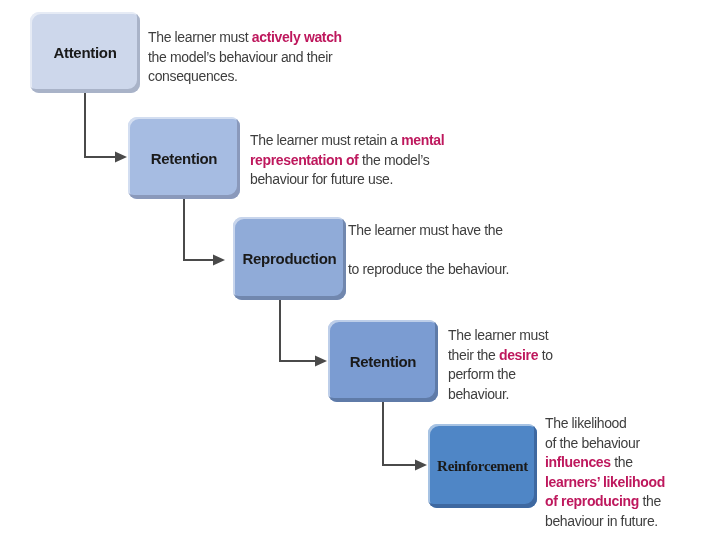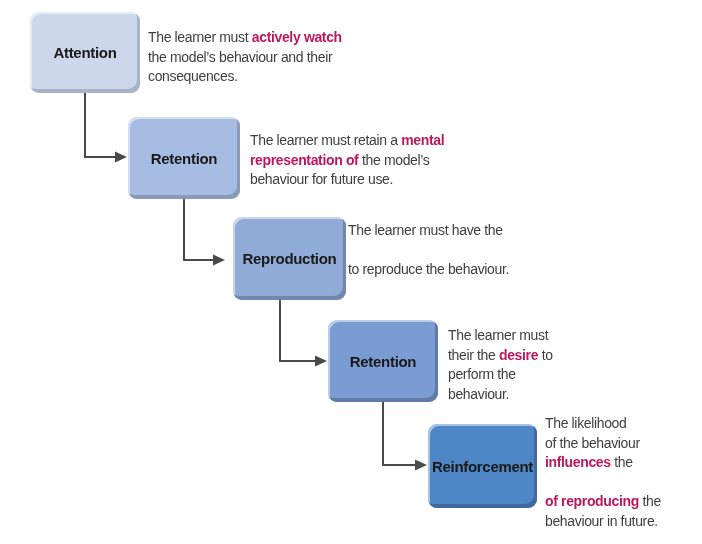--- a/index.html
+++ b/index.html
@@ -48,21 +48,21 @@
     letter-spacing: -0.35px;
     color: var(--text-color, #3e3e3e);
     white-space: nowrap;
   }
   .desc b { color: #be185d; font-weight: bold; }
 
   .pos1 { left: 30px;  top: 12px;  width: 110px; height: 81px; }
   .pos2 { left: 128px; top: 117px; width: 112px; height: 82px; }
   .pos3 { left: 233px; top: 217px; width: 113px; height: 83px; }
   .pos4 { left: 328px; top: 320px; width: 110px; height: 82px; }
-  .pos5 { left: 428px; top: 424px; width: 109px; height: 84px; }
+  .pos5 { left: 428px; top: 424px; width: 109px; height: 84px; font-family: Liberation Serif, serif; }
 
   .desc1 { left: 148px; top: 28px;  }
   .desc2 { left: 250px; top: 131px; }
   .desc3 { left: 348px; top: 221px; }
   .desc4 { left: 448px; top: 326px; }
   .desc5 { left: 545px; top: 414px; }
 </style>
 </head>
 <body>
 
@@ -103,15 +103,15 @@
   <div class="desc desc3"><span>The learner must have the</span><br><br><span>to reproduce the behaviour.</span></div>
 
   <div class="box pos4" style="background: rgb(123, 156, 210); box-shadow: rgb(95, 123, 168) -3px -4px 0px inset, rgba(255, 255, 255, 0.5) 2px 2px 0px inset;">
     <span class="box-label">Retention</span>
   </div>
   <div class="desc desc4"><span>The learner must</span><br><span>their the </span><b>desire</b><span> to</span><br><span>perform the</span><br><span>behaviour.</span></div>
 
   <div class="box pos5" style="background: rgb(79, 134, 198); box-shadow: rgb(62, 104, 160) -3px -4px 0px inset, rgba(255, 255, 255, 0.5) 2px 2px 0px inset;">
     <span class="box-label">Reinforcement</span>
   </div>
-  <div class="desc desc5"><span>The likelihood</span><br><span>of the behaviour</span><br><b>influences</b><span> the</span><br><br><b>of reproducing</b><span> the</span><br><span>behaviour in future.</span></div>
+  <div class="desc desc5"><span>The likelihood</span><br><span>of the behaviour</span><br><b>influences</b><span> the</span><br><b>learners’ likelihood</b><br><b>of reproducing</b><span> the</span><br><span>behaviour in future.</span></div>
 
 </div>
 
 </body></html>

